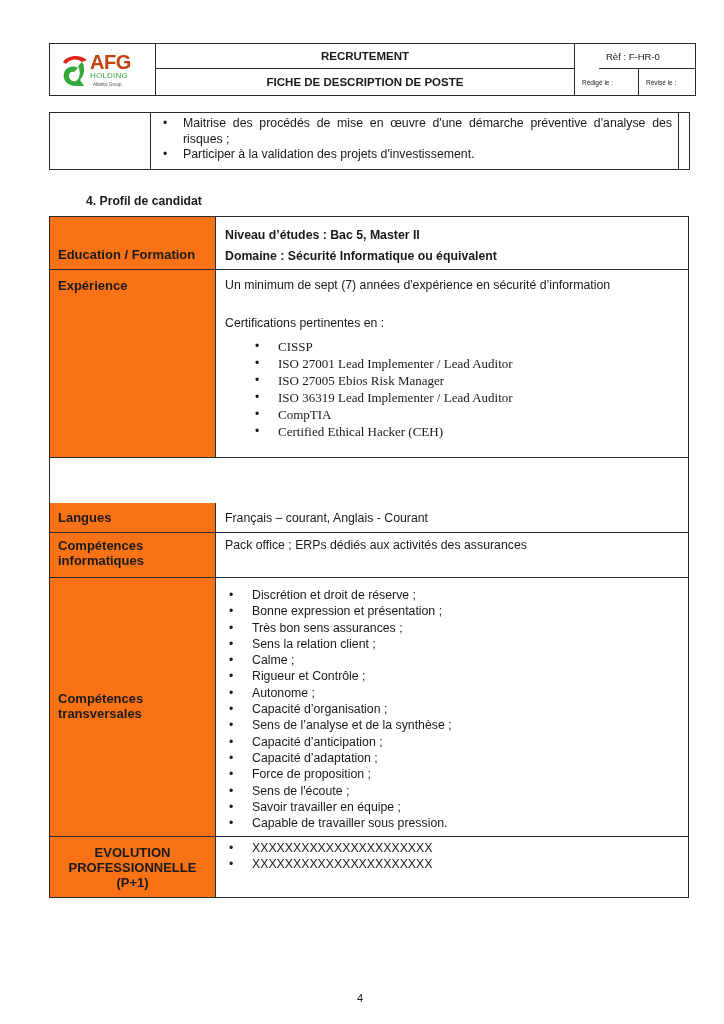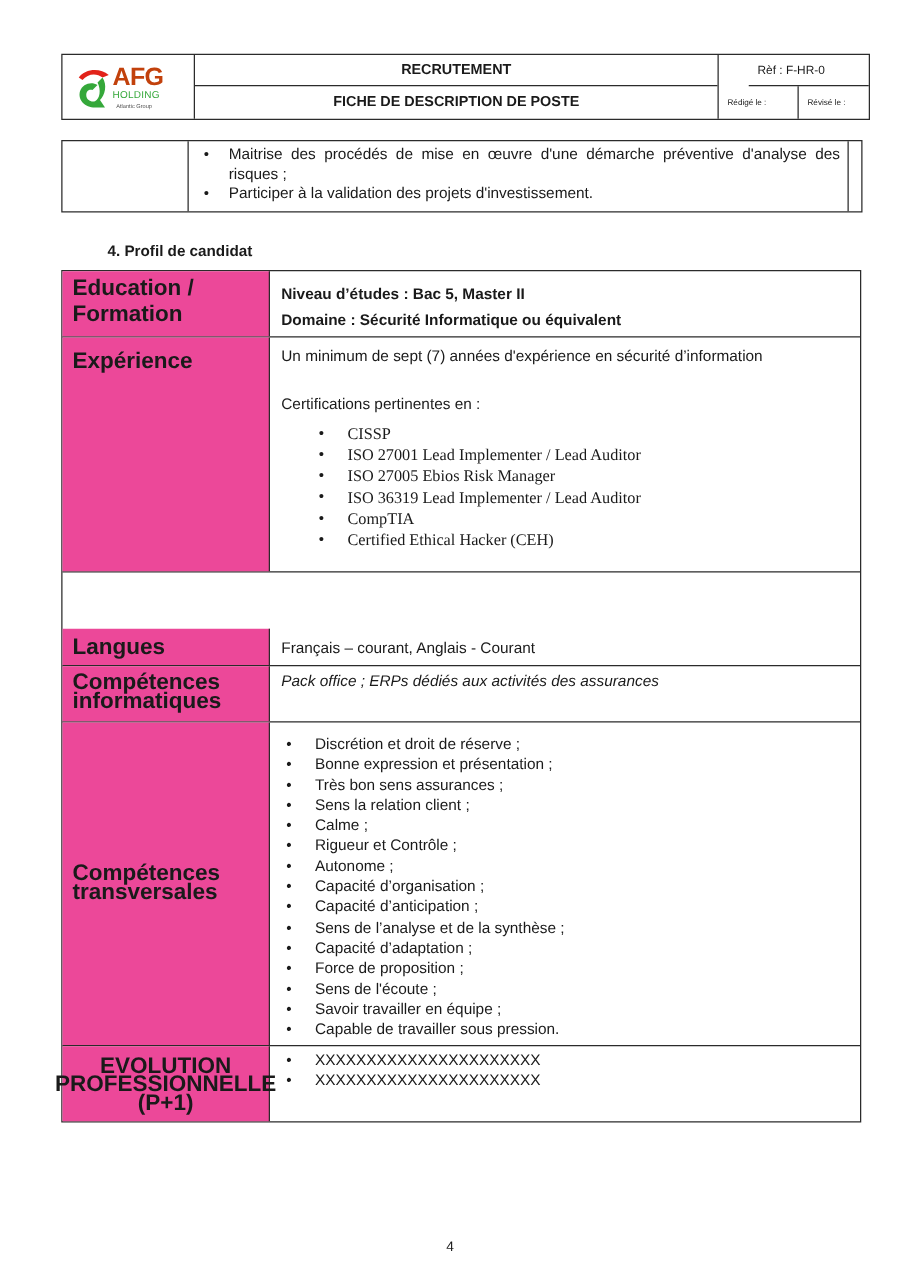--- a/index.html
+++ b/index.html
@@ -33,21 +33,21 @@
     .blist li { position: relative; padding-left: 20px; }
     .blist li::before { content: "\2022"; position: absolute; left: 0; top: 0; font-size: 12px; }
     .justify { text-align: justify; text-align-last: left; }
 
     .section-title { position: absolute; left: 86px; top: 194px; font-weight: bold; font-size: 12.2px; }
 
     
     .ptable { position: absolute; left: 49px; top: 216px; width: 640px; border: 1.3px solid #2b2b2b; }
     .prow { display: flex; border-bottom: 1.3px solid #2b2b2b; }
     .prow:last-child { border-bottom: none; }
-    .plabel { width: 166px; background: #ec4899; border-right: 1.3px solid #2b2b2b; font-weight: bold; font-size: 18px; padding: 12px 8px; flex-shrink: 0; }
+    .plabel { width: 166px; background: #f97316; border-right: 1.3px solid #2b2b2b; font-weight: bold; font-size: 13px; padding: 12px 8px; flex-shrink: 0; }
     .pval { flex: 1; font-size: 12.3px; padding: 0 9px; }
 
     .serif-list { list-style: none; font-family: "Liberation Serif", serif; font-size: 13px; line-height: 17px; margin-left: 30px; }
     .serif-list li { position: relative; padding-left: 23px; }
     .serif-list li::before { content: "\2022"; position: absolute; left: 0; top: 0; font-family: "Liberation Sans", sans-serif; font-size: 12px; }
 
     .tlist { list-style: none; font-size: 12.3px; line-height: 16.3px; margin-left: 4px; }
     .tlist li { position: relative; padding-left: 23px; }
     .tlist li::before { content: "\2022"; position: absolute; left: 0; top: 0; }
 
@@ -120,37 +120,37 @@
     </div>
   </div>
 
   <div class="prow" style="height:30px;margin-top:45px;">
     <div class="plabel" style="display:flex;align-items:center;">Langues</div>
     <div class="pval" style="display:flex;align-items:center;">Français – courant, Anglais - Courant</div>
   </div>
 
   <div class="prow" style="height:45px;">
     <div class="plabel" style="padding-top:5px;line-height:15px;width:166px;">Compétences informatiques</div>
-    <div class="pval" style="padding-top:5px;font-style:italic;">Pack office ; ERPs dédiés aux activités des assurances</div>
+    <div class="pval" style="padding-top:5px;">Pack office ; ERPs dédiés aux activités des assurances</div>
   </div>
 
   <div class="prow" style="height:259px;">
     <div class="plabel" style="display:flex;align-items:center;line-height:15px;padding-top:10px;">Compétences transversales</div>
     <div class="pval" style="padding-top:9px;">
       <ul class="tlist">
         <li>Discrétion et droit de réserve ;</li>
         <li>Bonne expression et présentation ;</li>
         <li>Très bon sens assurances ;</li>
         <li>Sens la relation client ;</li>
         <li>Calme ;</li>
         <li>Rigueur et Contrôle ;</li>
         <li>Autonome ;</li>
         <li>Capacité d’organisation ;</li>
+        <li>Sens de l’analyse et de la synthèse ;</li>
         <li>Capacité d’anticipation ;</li>
-        <li>Sens de l’analyse et de la synthèse ;</li>
         <li>Capacité d’adaptation ;</li>
         <li>Force de proposition ;</li>
         <li>Sens de l'écoute ;</li>
         <li>Savoir travailler en équipe ;</li>
         <li>Capable de travailler sous pression.</li>
       </ul>
     </div>
   </div>
 
   <div class="prow" style="height:60px;">

